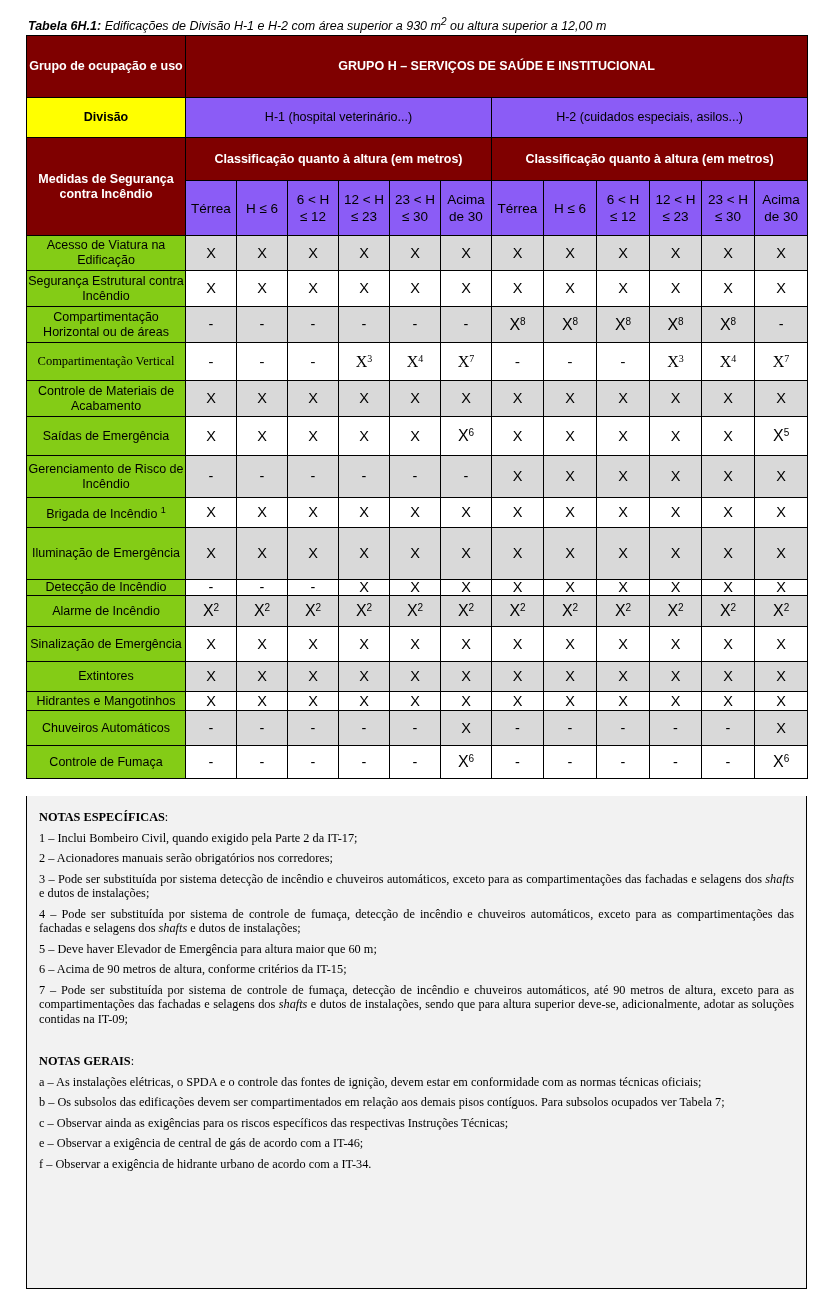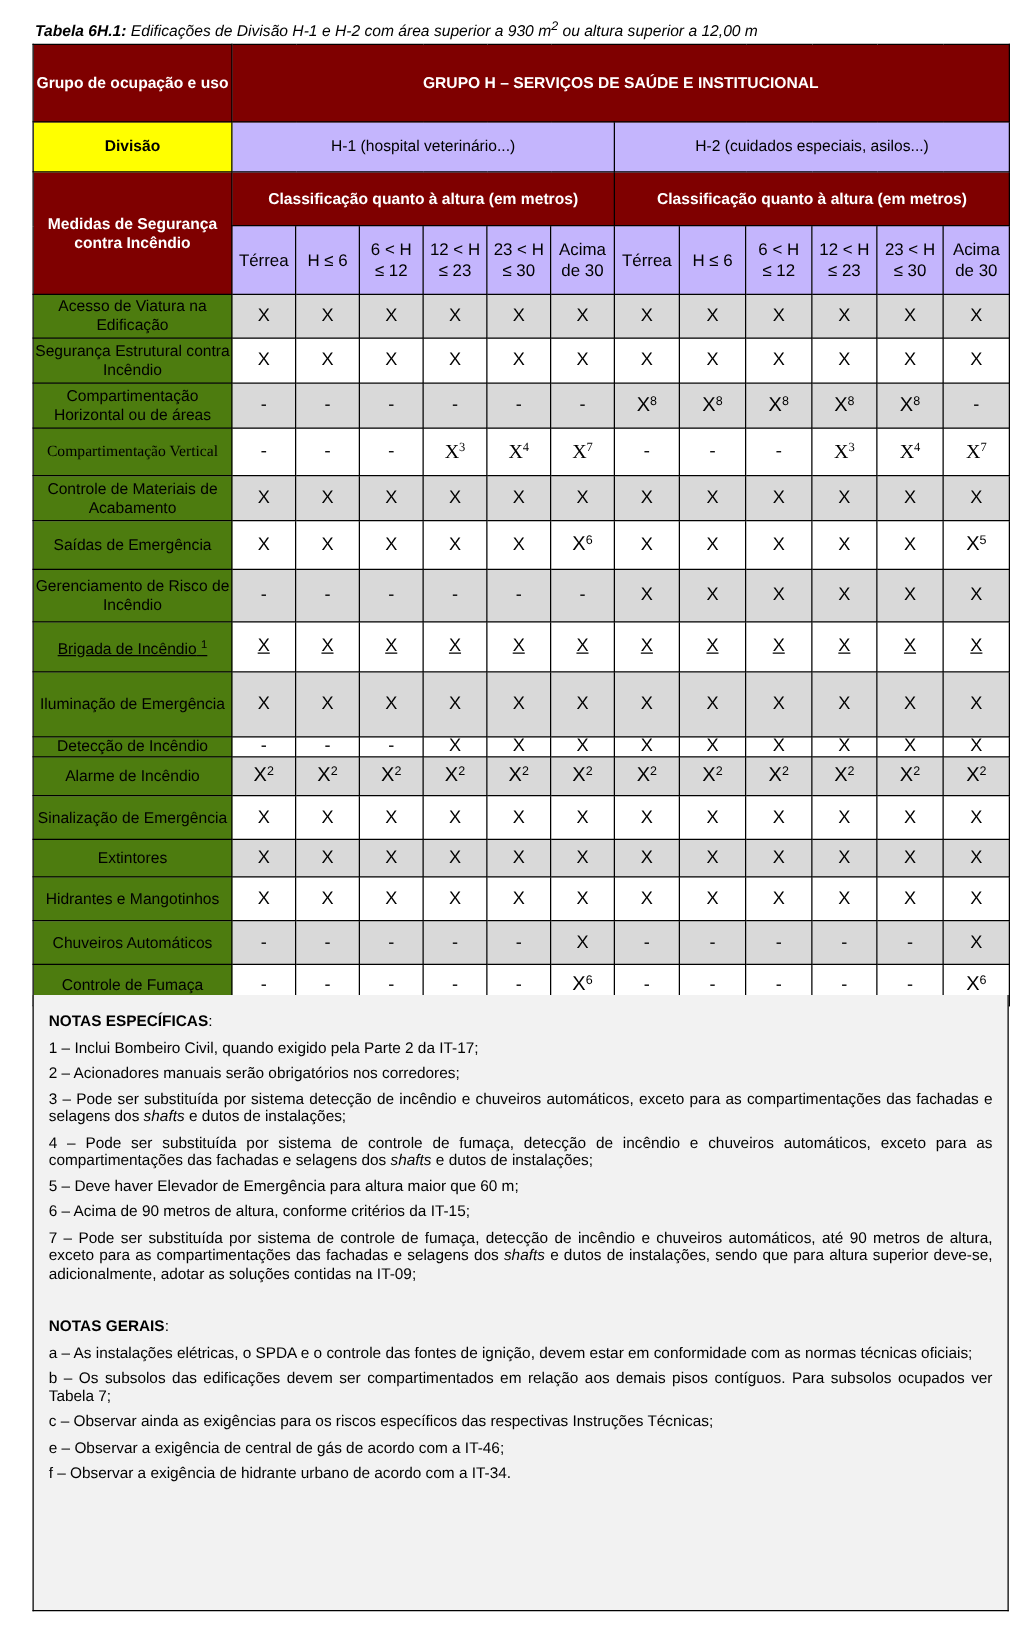--- a/index.html
+++ b/index.html
@@ -3,29 +3,29 @@
 <meta charset="utf-8">
 <style>
   html, body { margin:0; padding:0; background:#ffffff; }
   body { width:827px; height:1301px; position:relative; font-family:"Liberation Sans", sans-serif; color:#000; overflow:hidden; }
   .caption { position:absolute; left:28px; top:16px; font-size:12.5px; font-style:italic; white-space:nowrap; }
   .caption b { font-weight:bold; }
   .caption sup { font-size:10px; }
   table.main { position:absolute; left:26px; top:35px; width:781px; border-collapse:collapse; table-layout:fixed; font-size:12.5px; }
   table.main td { border:1.3px solid #000; text-align:center; vertical-align:middle; padding:0 1px; line-height:15px; }
   .maroon { background:#7f0000; color:#ffffff; font-weight:bold; }
-  .yellow { background:#c4b5fd; }
+  .yellow { background:#8b5cf6; }
   .ybold { background:#ffff00; font-weight:bold; }
   .gray td.v { background:#d9d9d9; }
   .white td.v { background:#ffffff; }
-  td.label { background:#4d7c0f; font-size:12.5px; line-height:14.5px; }
+  td.label { background:#84cc16; font-size:12.5px; line-height:14.5px; }
   td.v { font-size:14.5px; }
   td.v sup { font-size:10px; vertical-align:top; position:relative; top:-3px; }
   .notes { position:absolute; left:26px; top:796px; width:779px; height:492px; border:1.3px solid #000; border-top:none; background:#f2f2f2; font-size:12.3px; line-height:14.5px; }
-  .notes .inner { padding:14px 12px 0 12px; text-align:justify; }
+  .notes .inner { padding:14px 12px 0 12px; text-align:justify;font-family:Liberation Serif, serif; }
   .notes .head { font-weight:bold; margin-bottom:6px; }
   .notes .head span.colon { font-weight:normal; }
   .notes p { margin:0 0 6px 0; }
   .notes .gap { height:22px; }
 </style>
 </head>
 <body>
 
 <div class="caption"><b>Tabela 6H.1:</b><span> Edificações de Divisão H-1 e H-2 com área superior a 930 m</span><sup>2</sup><span>  ou altura superior a 12,00 m</span></div>
 
@@ -206,21 +206,21 @@
         <td class="v"><span>-</span></td>
         <td class="v"><span>-</span></td>
         <td class="v"><span>-</span></td>
         <td class="v"><span>X</span></td>
         <td class="v"><span>X</span></td>
         <td class="v"><span>X</span></td>
         <td class="v"><span>X</span></td>
         <td class="v"><span>X</span></td>
         <td class="v"><span>X</span></td>
       </tr>
-      <tr class="white" style="height: 40px; text-decoration: underline;">
+      <tr class="white" style="height: 30px;">
         <td class="label"><span>Brigada de Incêndio</span> <sup style="font-size: 9px;">1</sup></td>
         <td class="v"><span>X</span></td>
         <td class="v"><span>X</span></td>
         <td class="v"><span>X</span></td>
         <td class="v"><span>X</span></td>
         <td class="v"><span>X</span></td>
         <td class="v"><span>X</span></td>
         <td class="v"><span>X</span></td>
         <td class="v"><span>X</span></td>
         <td class="v"><span>X</span></td>
@@ -296,21 +296,21 @@
         <td class="v"><span>X</span></td>
         <td class="v"><span>X</span></td>
         <td class="v"><span>X</span></td>
         <td class="v"><span>X</span></td>
         <td class="v"><span>X</span></td>
         <td class="v"><span>X</span></td>
         <td class="v"><span>X</span></td>
         <td class="v"><span>X</span></td>
         <td class="v"><span>X</span></td>
       </tr>
-      <tr class="white" style="height: 35px;">
+      <tr class="white" style="height: 19px;">
         <td class="label"><span>Hidrantes e Mangotinhos</span></td>
         <td class="v"><span>X</span></td>
         <td class="v"><span>X</span></td>
         <td class="v"><span>X</span></td>
         <td class="v"><span>X</span></td>
         <td class="v"><span>X</span></td>
         <td class="v"><span>X</span></td>
         <td class="v"><span>X</span></td>
         <td class="v"><span>X</span></td>
         <td class="v"><span>X</span></td>

